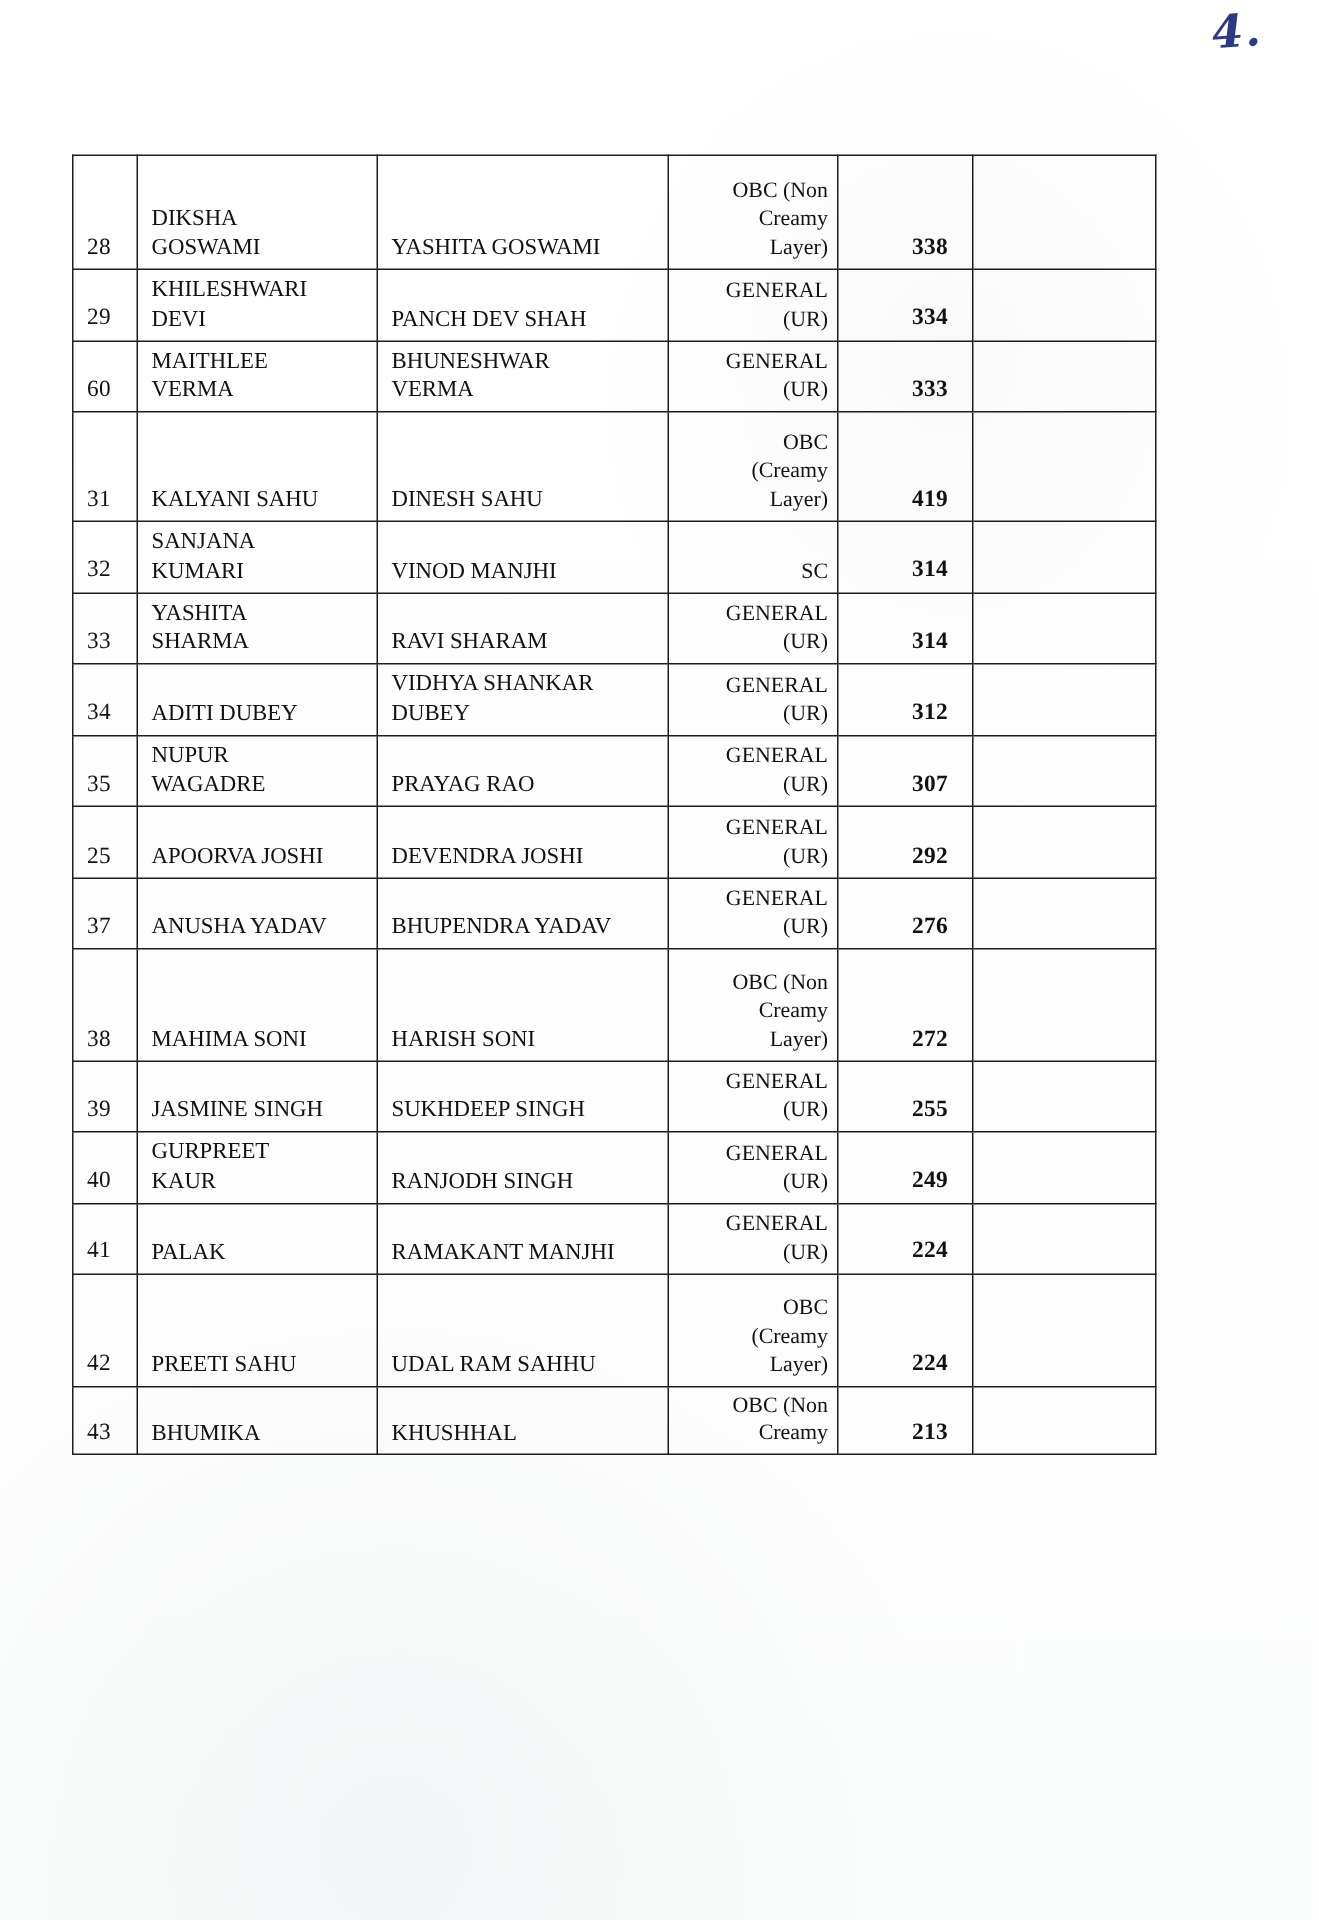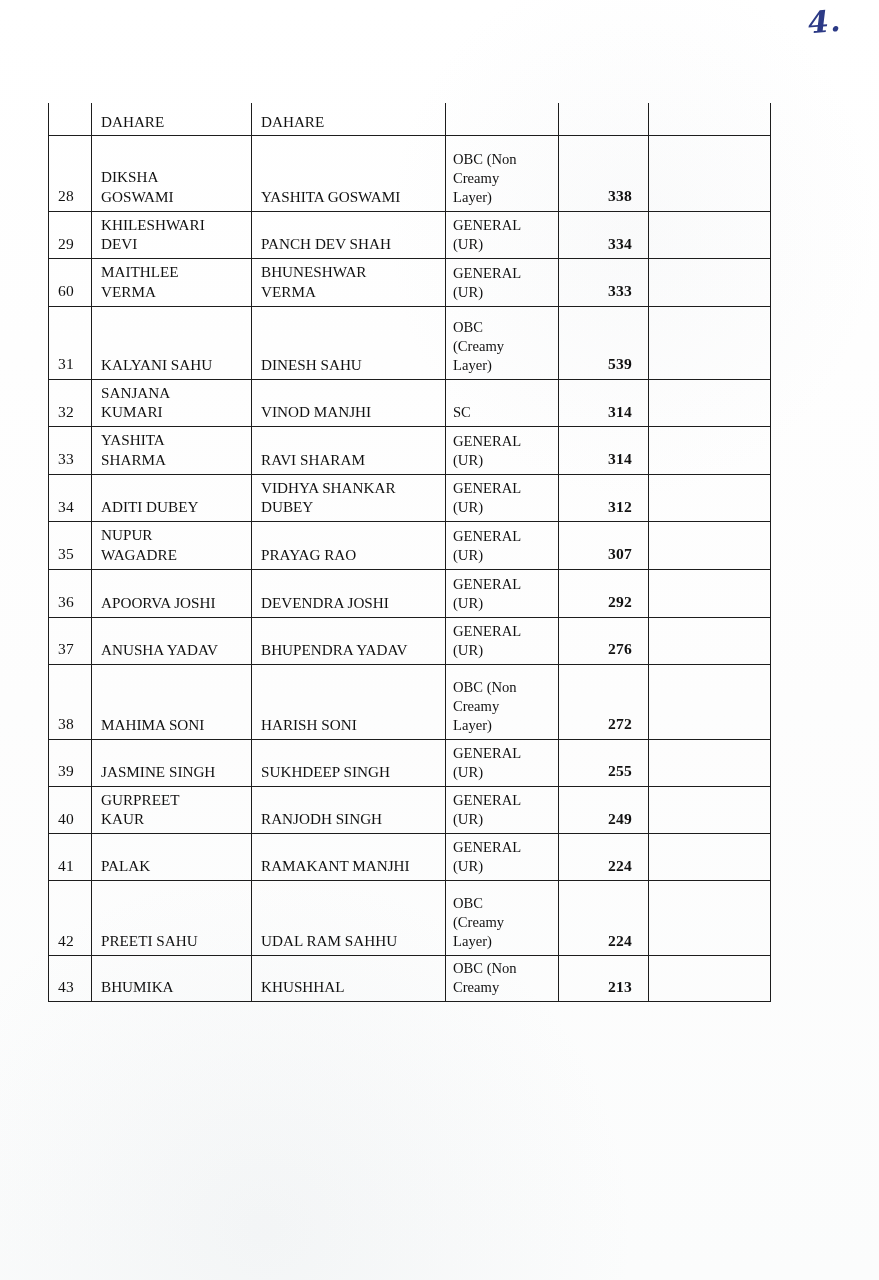--- a/index.html
+++ b/index.html
@@ -94,21 +94,21 @@
   }
   .cell-cand {
     text-align: left;
     padding-left: 9px;
   }
   .cell-guard {
     text-align: left;
     padding-left: 9px;
   }
   .cell-cat {
-    text-align: left;
+    text-align: right;
     padding-left: 7px;
     font-size: 14.6px;
   }
   .cell-marks {
     text-align: right;
     font-weight: bold;
     font-size: 15.6px;
     padding-right: 16px;
     letter-spacing: 0.2px;
   }
@@ -146,40 +146,20 @@
   <table class="roster">
     <colgroup>
       <col class="c-sl">
         <col class="c-cand">
         <col class="c-guard">
       <col class="c-cat">
         <col class="c-marks">
         <col class="c-remarks">
     </colgroup>
     <tbody id="roster-body">
-        <tr class="row-partial" style="height: 32px;">
-          <td class="va-bottom">
-            <div class="cell cell-sl nowrap-lines"></div>
-          </td>
-          <td class="va-bottom">
-            <div class="cell cell-cand nowrap-lines">DAHARE</div>
-          </td>
-          <td class="va-bottom">
-            <div class="cell cell-guard nowrap-lines">DAHARE</div>
-          </td>
-          <td class="va-top">
-            <div class="cell cell-cat nowrap-lines"></div>
-          </td>
-          <td class="va-bottom">
-            <div class="cell cell-marks nowrap-lines"></div>
-          </td>
-          <td class="va-bottom">
-            <div class="cell cell-remarks nowrap-lines"></div>
-          </td>
-        </tr>
         <tr style="height: 76px;">
           <td class="va-bottom">
             <div class="cell cell-sl nowrap-lines">28</div>
           </td>
           <td class="va-top">
             <div class="cell cell-cand nowrap-lines">DIKSHA
 GOSWAMI</div>
           </td>
           <td class="va-bottom">
             <div class="cell cell-guard nowrap-lines">YASHITA GOSWAMI</div>
@@ -250,21 +230,21 @@
           </td>
           <td class="va-bottom">
             <div class="cell cell-guard nowrap-lines">DINESH SAHU</div>
           </td>
           <td class="va-top">
             <div class="cell cell-cat nowrap-lines">OBC
 (Creamy
 Layer)</div>
           </td>
           <td class="va-bottom">
-            <div class="cell cell-marks nowrap-lines">539</div>
+            <div class="cell cell-marks nowrap-lines">419</div>
           </td>
           <td class="va-bottom">
             <div class="cell cell-remarks nowrap-lines"></div>
           </td>
         </tr>
         <tr style="height: 45px;">
           <td class="va-bottom">
             <div class="cell cell-sl nowrap-lines">32</div>
           </td>
           <td class="va-top">
@@ -345,21 +325,21 @@
           </td>
           <td class="va-bottom">
             <div class="cell cell-marks nowrap-lines">307</div>
           </td>
           <td class="va-bottom">
             <div class="cell cell-remarks nowrap-lines"></div>
           </td>
         </tr>
         <tr style="height: 48px;">
           <td class="va-bottom">
-            <div class="cell cell-sl nowrap-lines">36</div>
+            <div class="cell cell-sl nowrap-lines">25</div>
           </td>
           <td class="va-bottom">
             <div class="cell cell-cand nowrap-lines">APOORVA  JOSHI</div>
           </td>
           <td class="va-bottom">
             <div class="cell cell-guard nowrap-lines">DEVENDRA JOSHI</div>
           </td>
           <td class="va-top">
             <div class="cell cell-cat nowrap-lines">GENERAL
 (UR)</div>

